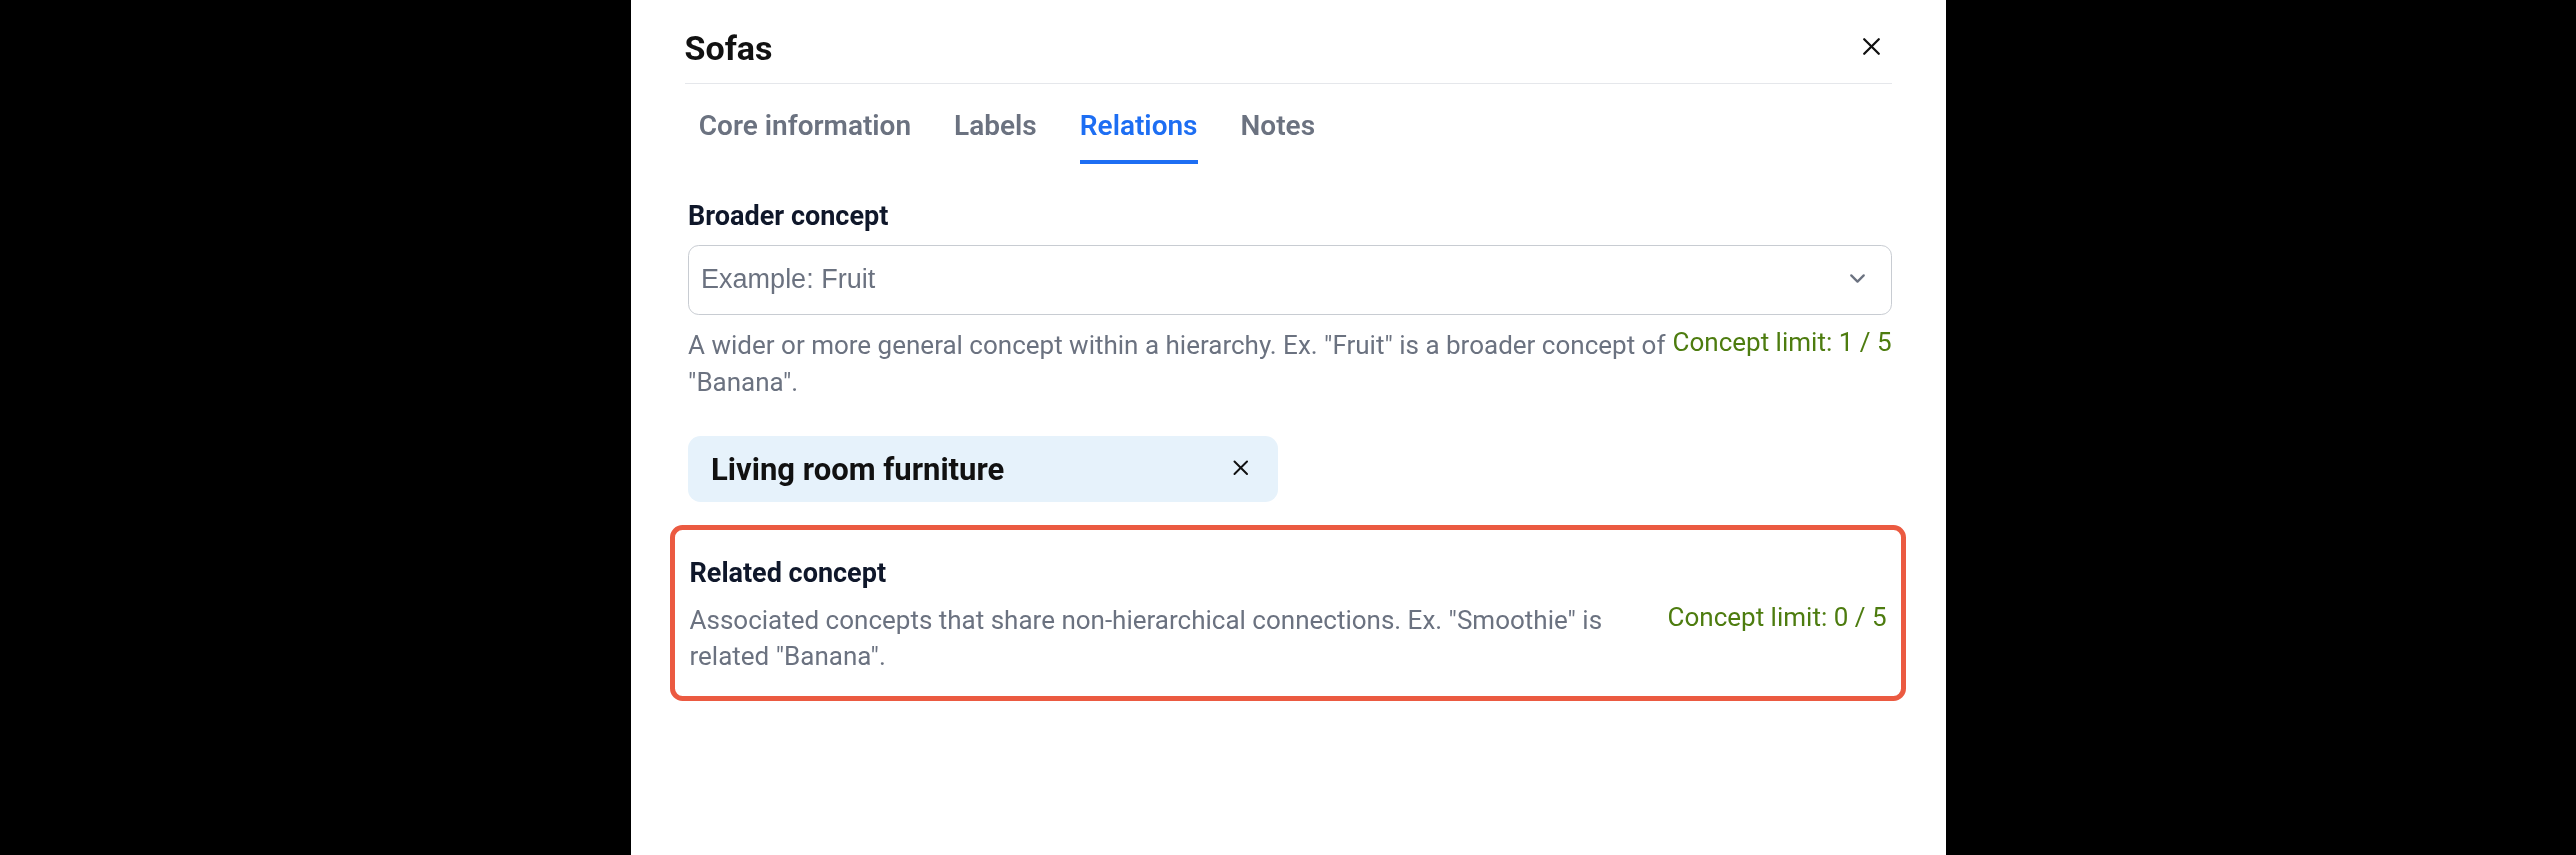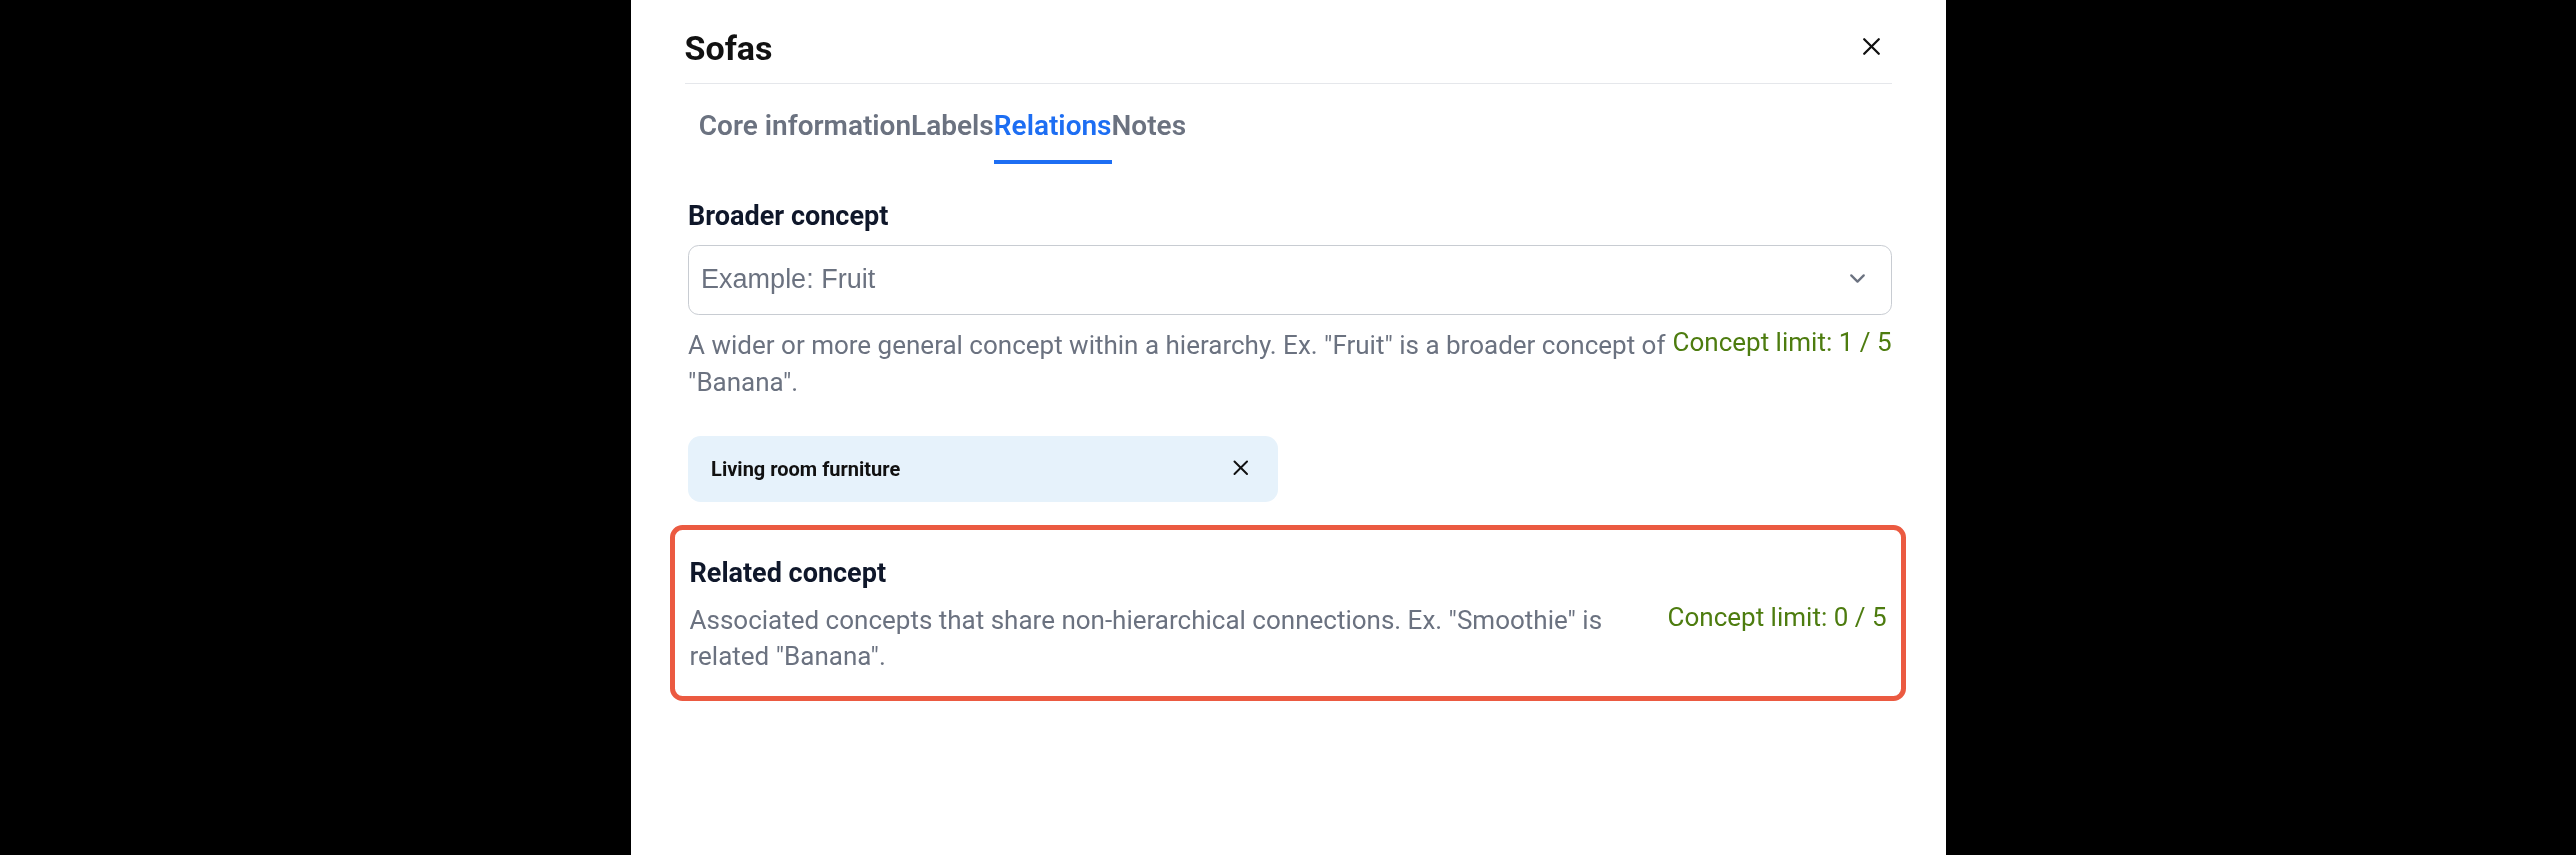--- a/index.html
+++ b/index.html
@@ -49,20 +49,21 @@
       justify-content: center;
     }
     
     .close-button svg {
       width: 25px;
       height: 25px;
     }
     
     .tabs {
       display: flex;
+      gap: 43px;
       padding-top: 25px;
       padding-left: 14.3px;
     }
     
     .tab {
       font-size: 28px;
       font-weight: 600;
       color: #6b7280;
       padding-bottom: 18px;
       cursor: pointer;
@@ -163,21 +164,21 @@
       justify-content: space-between;
       background: #e6f2fb;
       border-radius: 12.5px;
       padding: 0 23px;
       height: 66px;
       margin-top: 36px;
       min-width: 590px;
     }
     
     .chip-label {
-      font-size: 20px;
+      font-size: 31px;
       font-weight: 700;
       color: #111;
     }
     
     .chip-remove {
       background: none;
       border: none;
       cursor: pointer;
       display: flex;
       align-items: center;

